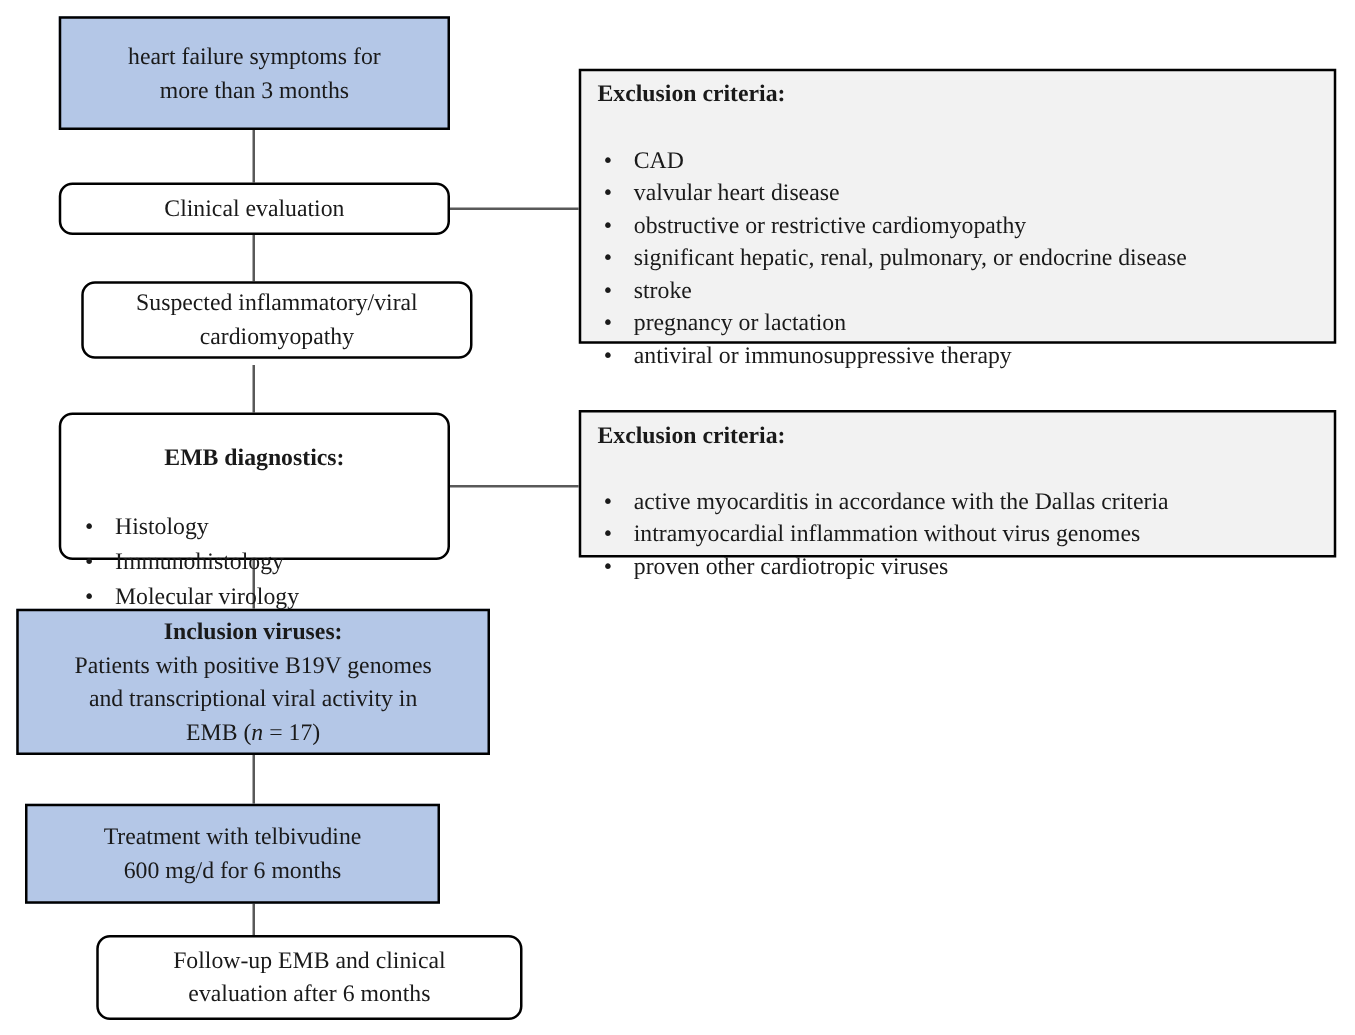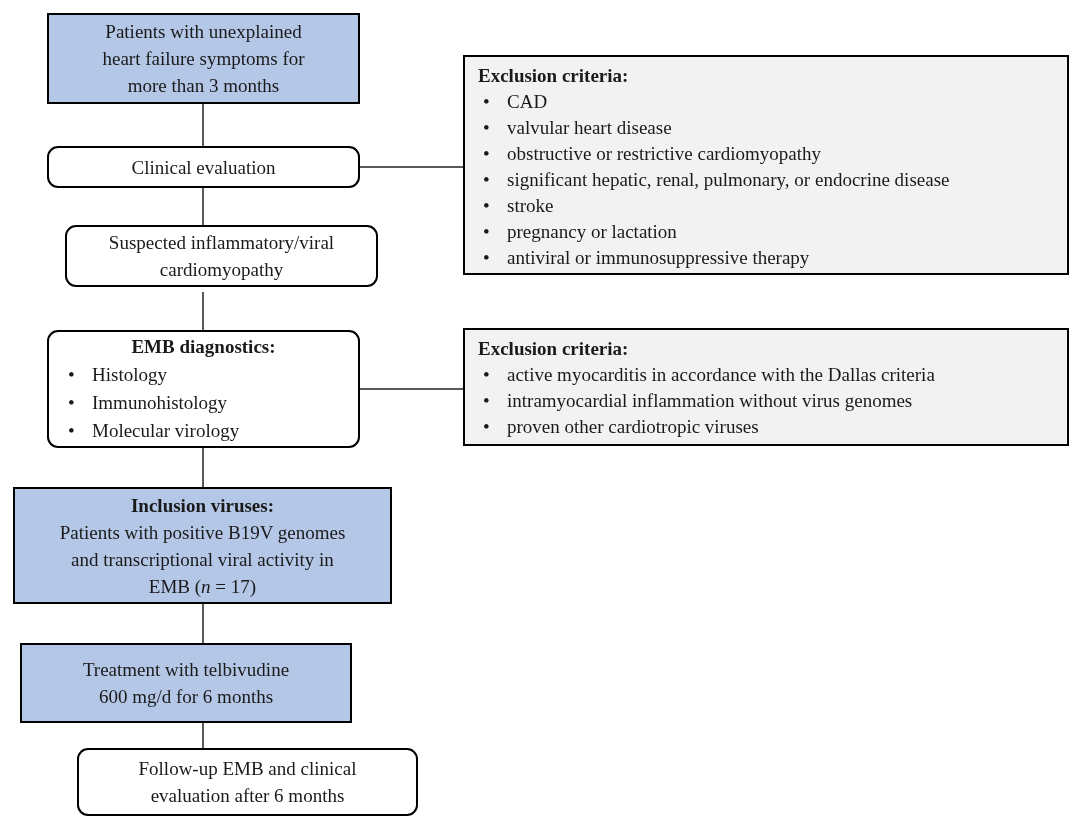--- a/index.html
+++ b/index.html
@@ -42,32 +42,33 @@
   .gray{background:var(--box_gray);}
   .bold{font-weight:bold;}
   .italic{font-style:italic;}
   .crit{
     padding:6px 8px 0 13px;
     line-height:26px;
   }
   .crit .crit-title{font-weight:bold;}
   ul.bullets{
     list-style:none;
+    margin-top:27px;
   }
   ul.bullets li{
     position:relative;
     padding-left:29px;
     line-height:26px;
   }
   ul.bullets li::before{
     content:"\2022";
     position:absolute;
     left:5px;
   }
-  .emb-box{padding-top:0;}
+  .emb-box{padding-top:20px;}
   .emb-box .emb-title{
     text-align:center;
     font-weight:bold;
     line-height:29px;
   }
   .emb-box ul.bullets{margin-left:14px;}
   .emb-box ul.bullets li{line-height:28px;}
   .connector{
     position:absolute;
     background:var(--connector);
@@ -84,21 +85,20 @@
   <div class="connector v-line" style="left:202px;top:188px;height:37px;"></div>
   <div class="connector v-line" style="left:202px;top:292px;height:38px;"></div>
   <div class="connector v-line" style="left:202px;top:448px;height:39px;"></div>
   <div class="connector v-line" style="left:202px;top:604px;height:39px;"></div>
   <div class="connector v-line" style="left:202px;top:710px;height:38px;"></div>
 
   <div class="connector h-line" style="left:360px;top:166px;width:103px;"></div>
   <div class="connector h-line" style="left:360px;top:388px;width:103px;"></div>
 
   <div class="box blue center-box" style="left:47px;top:13px;width:313px;height:91px;">
-    <div>Patients with unexplained</div>
     <div>heart failure symptoms for</div>
     <div>more than 3 months</div>
   </div>
 
   <div class="box white center-box" style="left:47px;top:146px;width:313px;height:42px;">
     <div>Clinical evaluation</div>
   </div>
 
   <div class="box gray crit" style="left:463px;top:55px;width:606px;height:220px;">
     <div class="crit-title">Exclusion criteria:</div>

